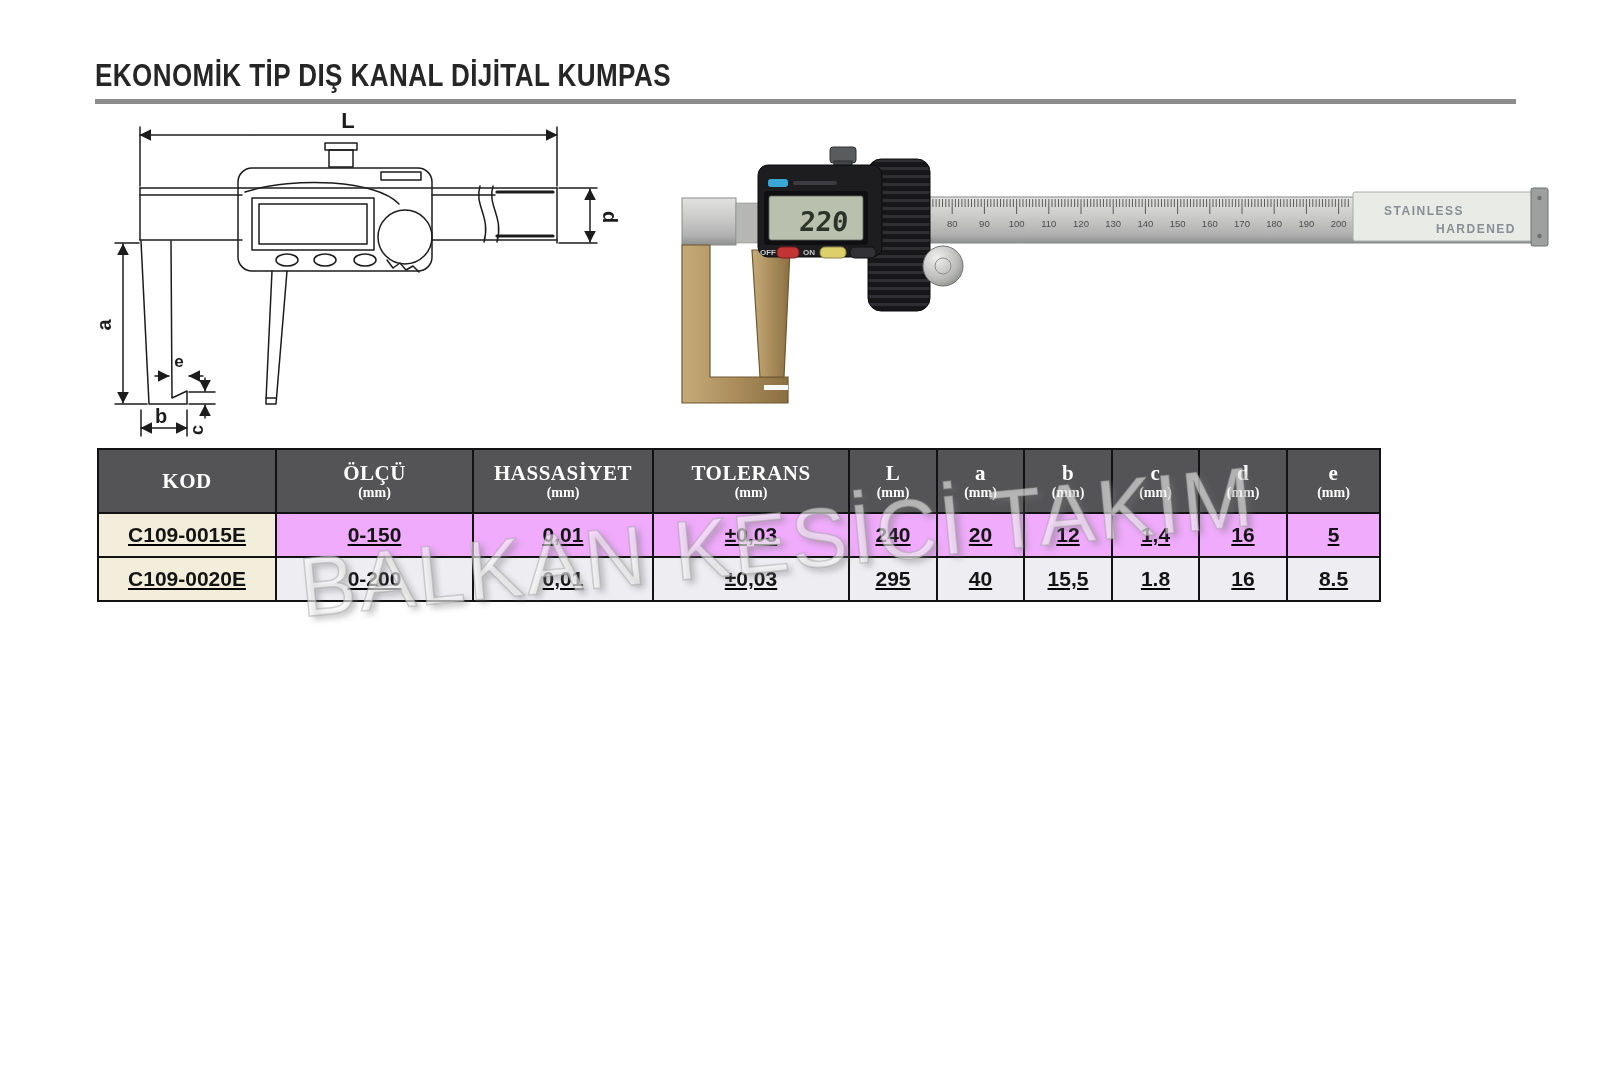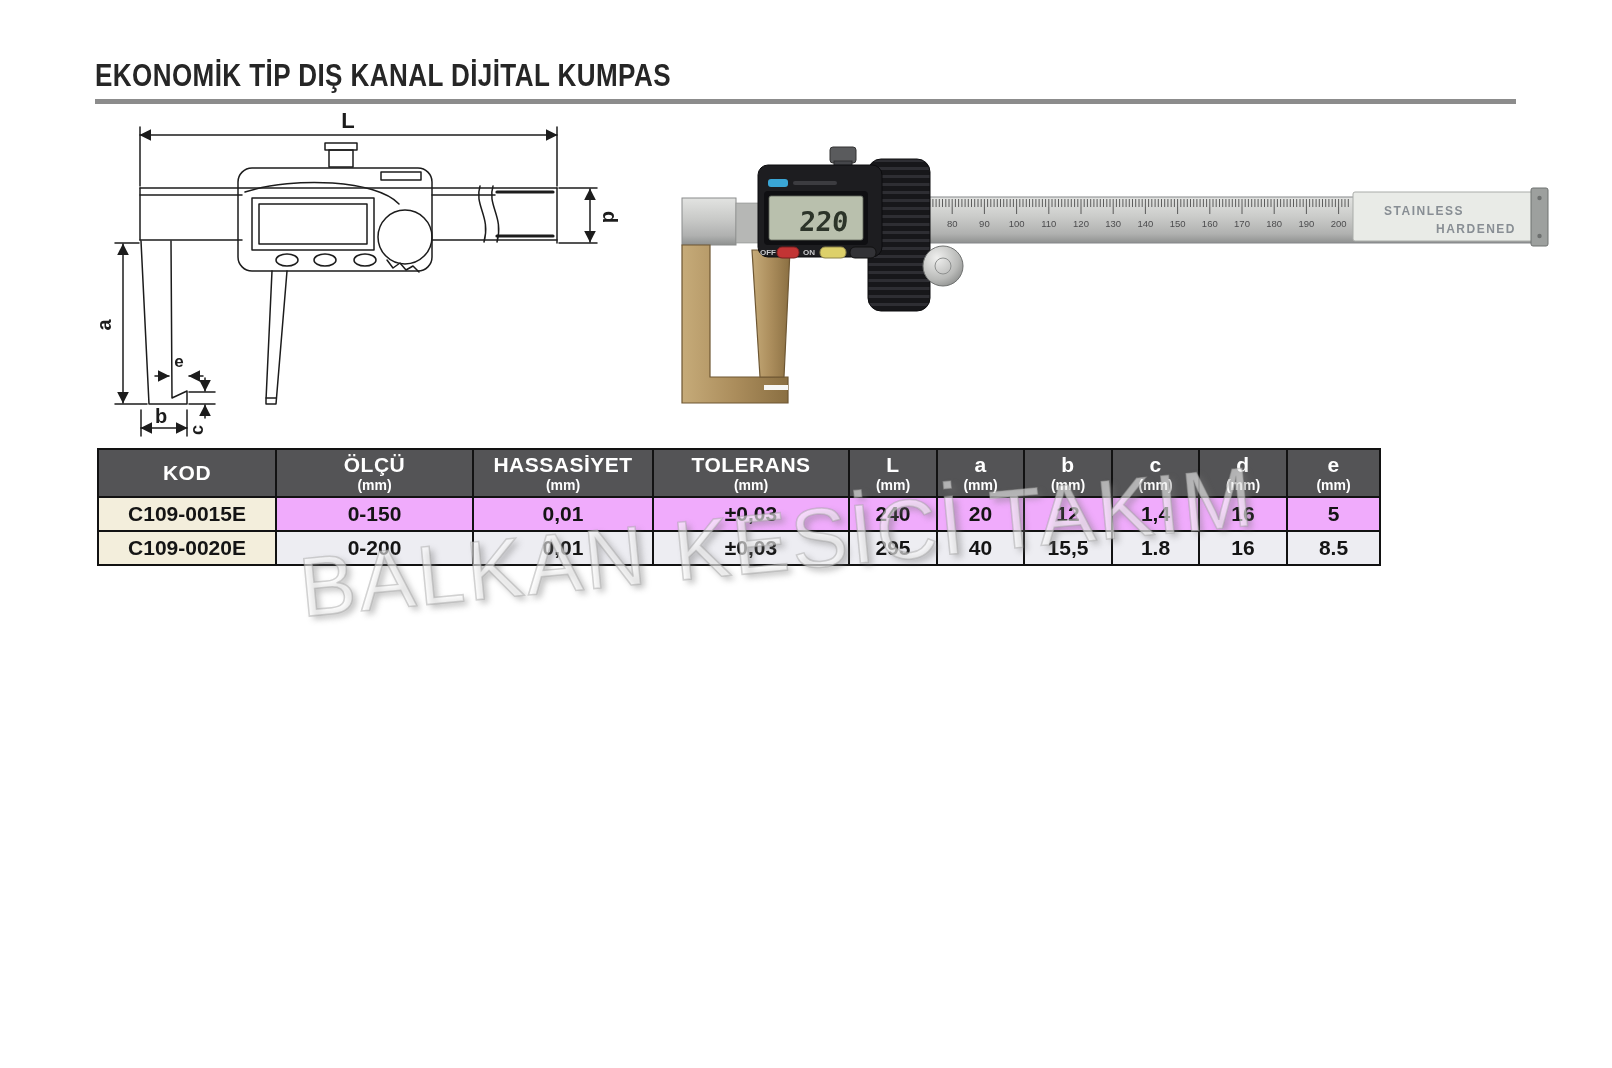--- a/index.html
+++ b/index.html
@@ -19,26 +19,26 @@
   
   .tech-drawing{position:absolute;left:95px;top:110px;width:560px;height:330px;}
   .product-photo{position:absolute;left:660px;top:135px;width:900px;height:300px;}
   .tech-drawing text{font-family:"Liberation Sans",sans-serif;font-weight:bold;fill:#1c1c1c;}
   
   table.spec{
     position:absolute;left:97px;top:448px;width:1282px;
     border-collapse:collapse;table-layout:fixed;
   }
   table.spec th,table.spec td{border:2px solid #121212;text-align:center;padding:0;}
-  table.spec thead tr{height:48px;}
+  table.spec thead tr{height:64px;font-family:Liberation Serif, serif;}
   table.spec th{background:#545456;color:#ffffff;vertical-align:middle;}
   table.spec th .hname{font-size:21px;font-weight:bold;letter-spacing:0.5px;line-height:24px;}
   table.spec th .hunit{font-size:14px;font-weight:bold;line-height:16px;}
   table.spec th .hunit:empty{display:none;}
-  table.spec tbody tr{height:34px;}
+  table.spec tbody tr{height:44px;text-decoration:underline;}
   table.spec td{font-size:21px;font-weight:bold;color:#141414;background:#f0abfc;}
   table.spec td.kod{background:#f3eedc;}
   table.spec tbody tr:nth-child(2) td{background:#ededf2;margin-left:28px;}
   table.spec tbody tr:nth-child(2) td.kod{background:#f3eedc;}
   
   .watermark{
     position:absolute;left:295px;top:540px;z-index:5;pointer-events:none;
     font-size:84px;font-weight:400;letter-spacing:3px;white-space:nowrap;
     color:rgba(255,255,255,0.55);
     -webkit-text-stroke:1.5px rgba(160,160,160,0.45);

